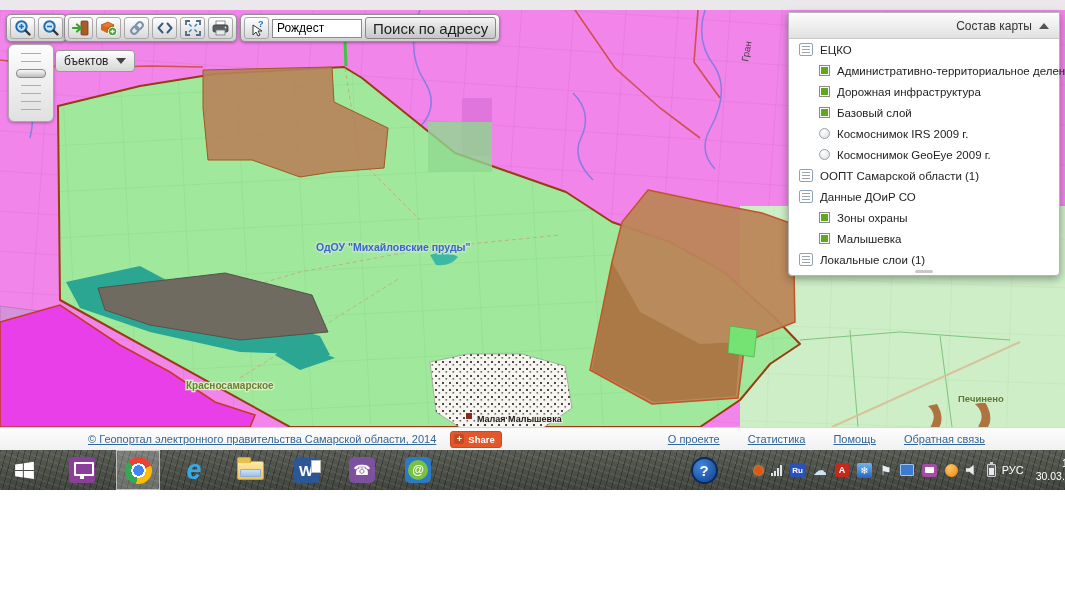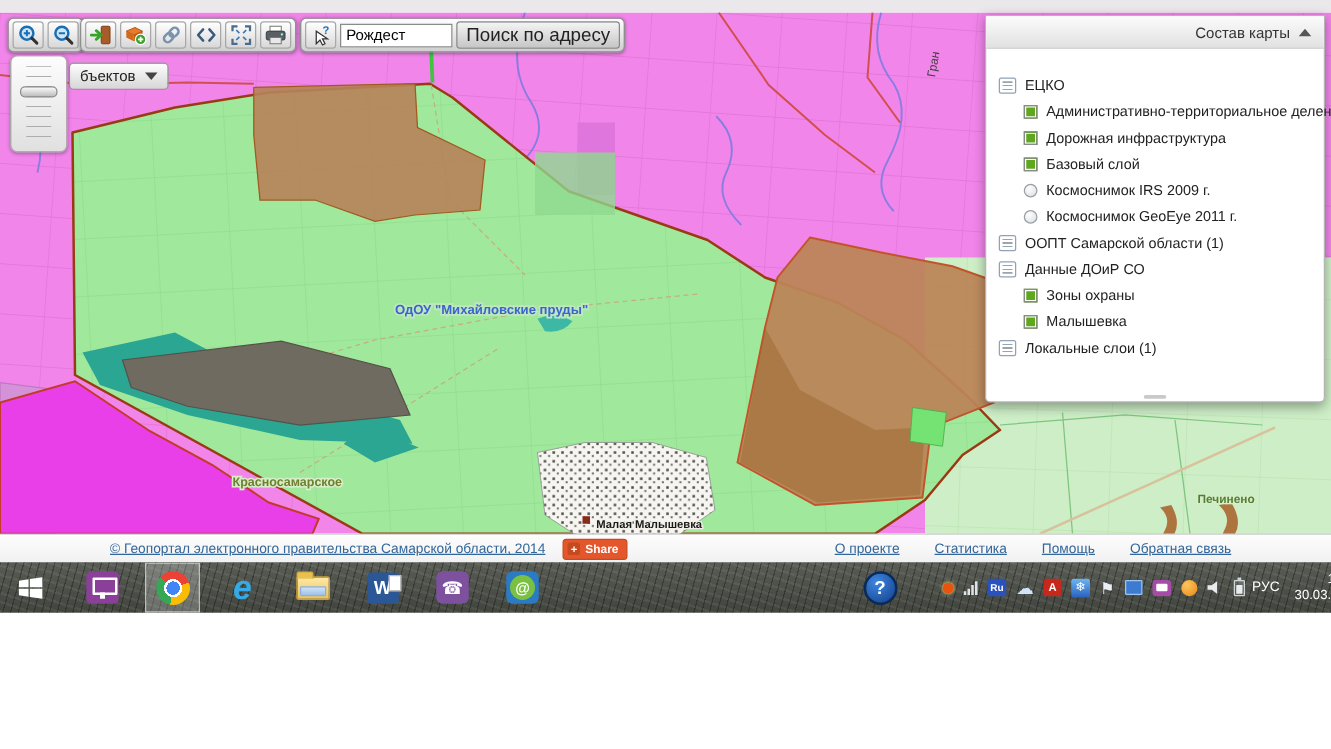--- a/index.html
+++ b/index.html
@@ -36,26 +36,26 @@
 
   
   .zoom-slider { position:absolute; left:8px; top:44px; width:46px; height:78px; z-index:5;
     background:linear-gradient(#fdfdfd,#e0e0e0); border:1px solid #a8a8a8; border-radius:6px; box-shadow:0 1px 3px rgba(0,0,0,.3); }
   .zoom-ticks { position:absolute; left:12px; right:12px; top:8px; bottom:8px;
     background:repeating-linear-gradient(to bottom, #adadad 0 1px, transparent 1px 8px); }
   .zoom-handle { position:absolute; left:7px; top:24px; width:30px; height:9px; border:1px solid #8a8a8a; border-radius:4px;
     background:linear-gradient(#fafafa,#bdbdbd); cursor:grab; }
 
   
-  .layers-panel { position:absolute; left:788px; top:12px; width:272px; height:310px; background:#fff;
+  .layers-panel { position:absolute; left:788px; top:12px; width:272px; height:264px; background:#fff;
     border:1px solid #b5b5b5; border-radius:0 0 4px 4px; box-shadow:0 3px 9px rgba(0,0,0,.35); z-index:6; }
   .lp-header { height:26px; display:flex; align-items:center; justify-content:flex-end; gap:7px; padding-right:10px;
     background:linear-gradient(#fcfcfc,#e1e1e1); border-bottom:1px solid #c8c8c8; font-size:12px; color:#333; cursor:pointer; }
   .lp-collapse { width:0; height:0; border-left:5px solid transparent; border-right:5px solid transparent; border-bottom:6px solid #555; }
-  .lp-body { padding-top:19px; }
+  .lp-body { padding-top:0; }
   .lp-row { display:flex; align-items:center; gap:7px; height:21px; padding-left:10px; font-size:11.5px; color:#222; cursor:pointer; white-space:nowrap; }
   .lp-row.child { padding-left:30px; }
   .ico-group { width:14px; height:13px; border:1px solid #8fa3b8; border-radius:2px; background:#fff; padding:2px 2px; flex:0 0 auto; }
   .ico-group i { display:block; height:100%;
     background:repeating-linear-gradient(to bottom, #9aa4ad 0 1px, transparent 1px 3px); }
   .ico-check { width:11px; height:11px; border:1px solid #8a8a8a; background:#5fa81e; box-shadow:inset 0 0 0 1px #fff; flex:0 0 auto; }
   .ico-radio { width:11px; height:11px; border:1px solid #9aa0a6; border-radius:50%;
     background:radial-gradient(circle at 35% 30%, #ffffff, #d8dce0); flex:0 0 auto; }
   .lp-nub { position:absolute; left:50%; bottom:2px; width:18px; height:3px; margin-left:-9px; background:#c9c9c9; border-radius:2px; }
 
@@ -316,21 +316,21 @@
       <div class="lp-row child">
         <span class="ico-check"></span>
         <span>Базовый слой</span>
       </div>
       <div class="lp-row child">
         <span class="ico-radio"></span>
         <span>Космоснимок IRS 2009 г.</span>
       </div>
       <div class="lp-row child">
         <span class="ico-radio"></span>
-        <span>Космоснимок GeoEye 2011 г.</span>
+        <span>Космоснимок GeoEye 2009 г.</span>
       </div>
       <div class="lp-row">
         <span class="ico-group">
             <i></i>
           </span>
         <span>ООПТ Самарской области (1)</span>
       </div>
       <div class="lp-row">
         <span class="ico-group">
             <i></i>

